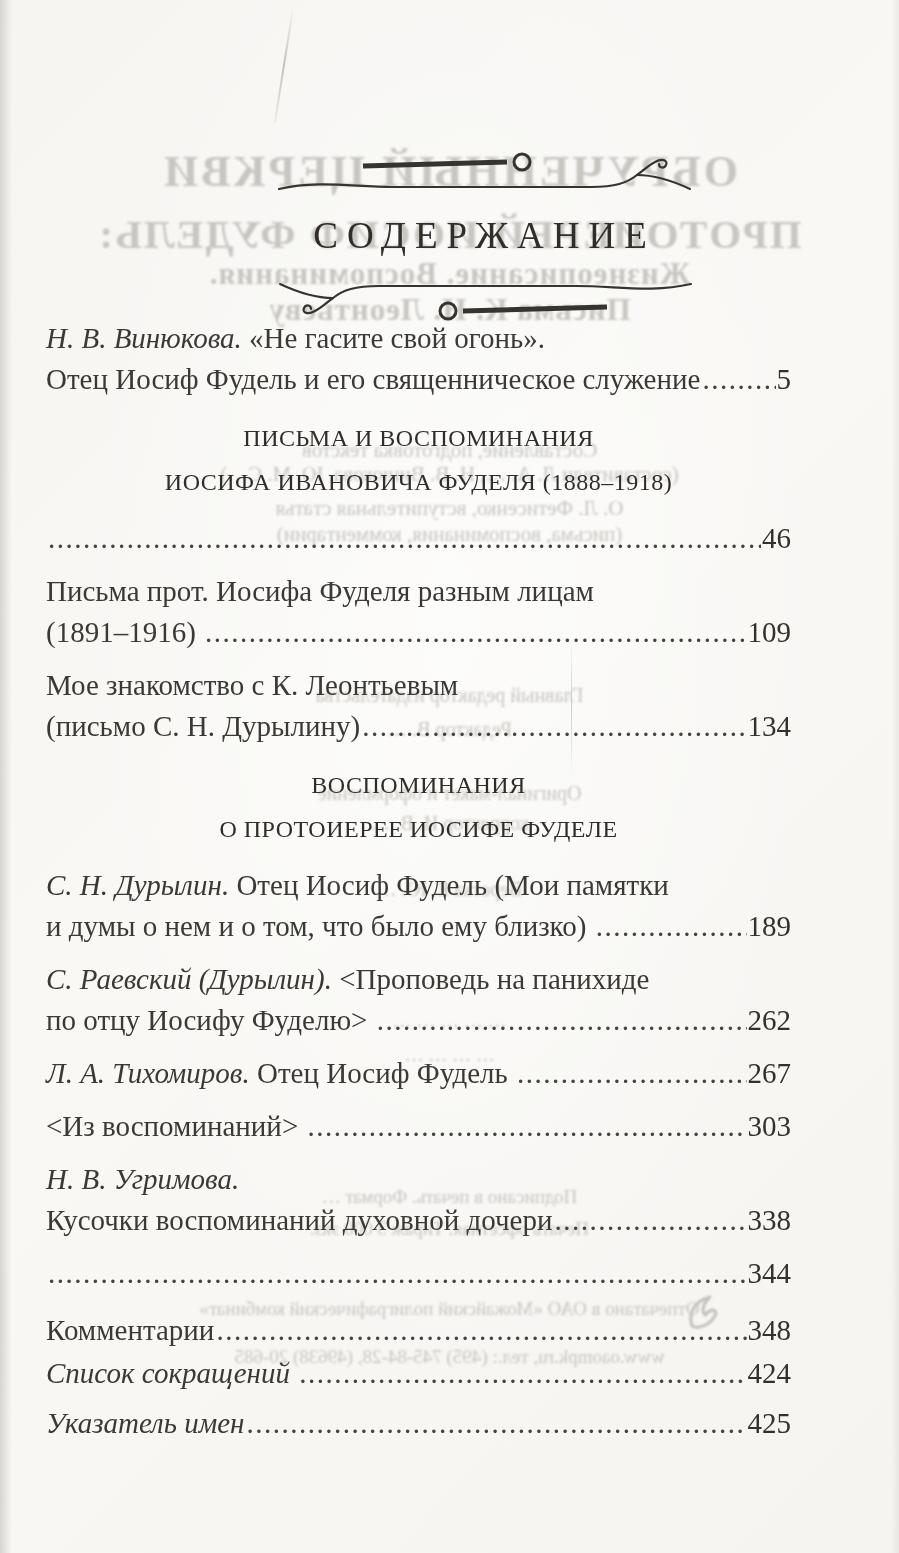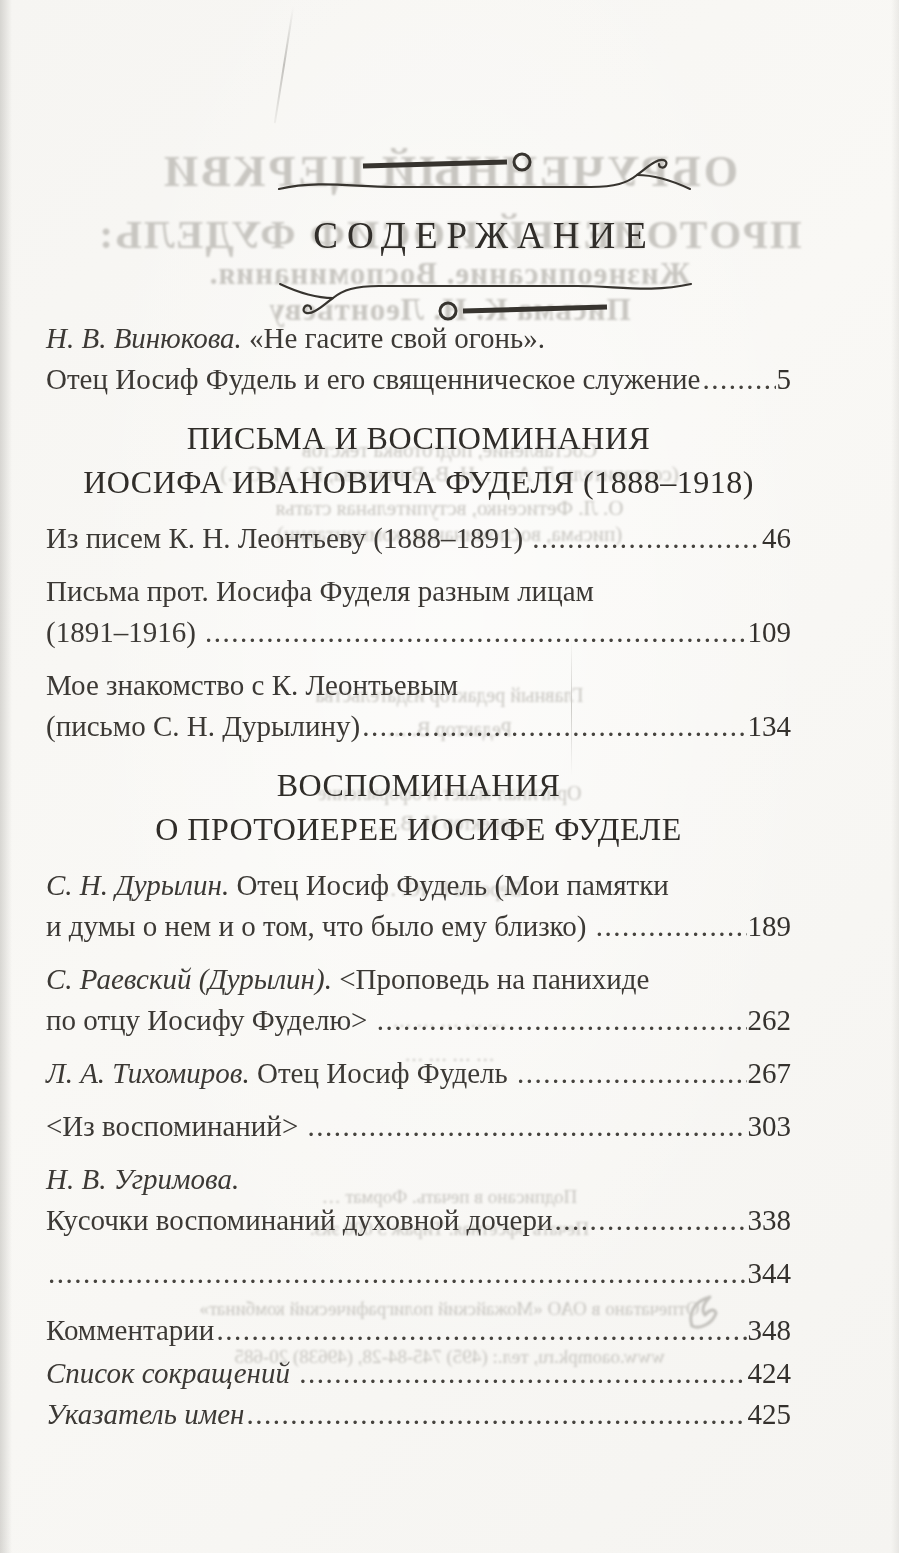--- a/index.html
+++ b/index.html
@@ -53,30 +53,30 @@
     font-size:37px;font-weight:400;
     letter-spacing:9px;
     color:#312e2a;
   }
   
   .toc{
     position:absolute;left:46px;top:318px;width:745px;
     font-size:29px;line-height:41px;color:var(--ink-soft);
   }
   .toc-heading{
-    text-align:center;font-size:32px;line-height:44px;
+    text-align:center;font-size:24px;line-height:44px;
     letter-spacing:.5px;color:#302d29;
     margin:16px 0 14px 0;
     white-space:nowrap;
   }
   .toc-entry{margin:12px 0 0 0;}
   .toc-entry:first-child{margin-top:0;}
   .toc-entry.gap-lg{margin-top:16px;}
   .toc-entry.gap-sm{margin-top:2px;}
-  .toc-entry.gap-0{margin-top:0;}
+  .toc-entry.gap-0{margin-top:9px;}
   .toc-line{display:flex;align-items:center;white-space:pre;}
   .toc-line .it{font-style:italic;}
   .dots{
     flex:1 1 auto;min-width:18px;
     overflow:hidden;white-space:nowrap;
     letter-spacing:1.5px;margin:0 1px 0 2px;
     color:#46433e;
   }
   .pnum{flex:0 0 auto;text-align:right;color:#34312d;}
 </style>
@@ -136,21 +136,21 @@
   <div class="toc" id="toc">
       <div class="toc-entry">
         <div class="toc-line"><span class="it">Н. В. Винюкова. </span><span>«Не гасите свой огонь».</span></div>
         <div class="toc-line"><span>Отец Иосиф Фудель и его священническое служение</span><span class="dots">............................................................................................................................................................................................................................</span><span class="pnum">5</span></div>
       </div>
       <div class="toc-heading">
         <div class="h-line">ПИСЬМА И ВОСПОМИНАНИЯ</div>
         <div class="h-line">ИОСИФА ИВАНОВИЧА ФУДЕЛЯ (1888–1918)</div>
       </div>
       <div class="toc-entry">
-        <div class="toc-line"><span>Из писем К. Н. Леонтьеву (1888–1891) </span><span class="dots">............................................................................................................................................................................................................................</span><span class="pnum">46</span></div>
+        <div class="toc-line"><span class="dots">............................................................................................................................................................................................................................</span><span class="pnum">46</span></div>
       </div>
       <div class="toc-entry">
         <div class="toc-line"><span>Письма прот. Иосифа Фуделя разным лицам</span></div>
         <div class="toc-line"><span>(1891–1916) </span><span class="dots">............................................................................................................................................................................................................................</span><span class="pnum">109</span></div>
       </div>
       <div class="toc-entry">
         <div class="toc-line"><span>Мое знакомство с К. Леонтьевым</span></div>
         <div class="toc-line"><span>(письмо С. Н. Дурылину)</span><span class="dots">............................................................................................................................................................................................................................</span><span class="pnum">134</span></div>
       </div>
       <div class="toc-heading">

